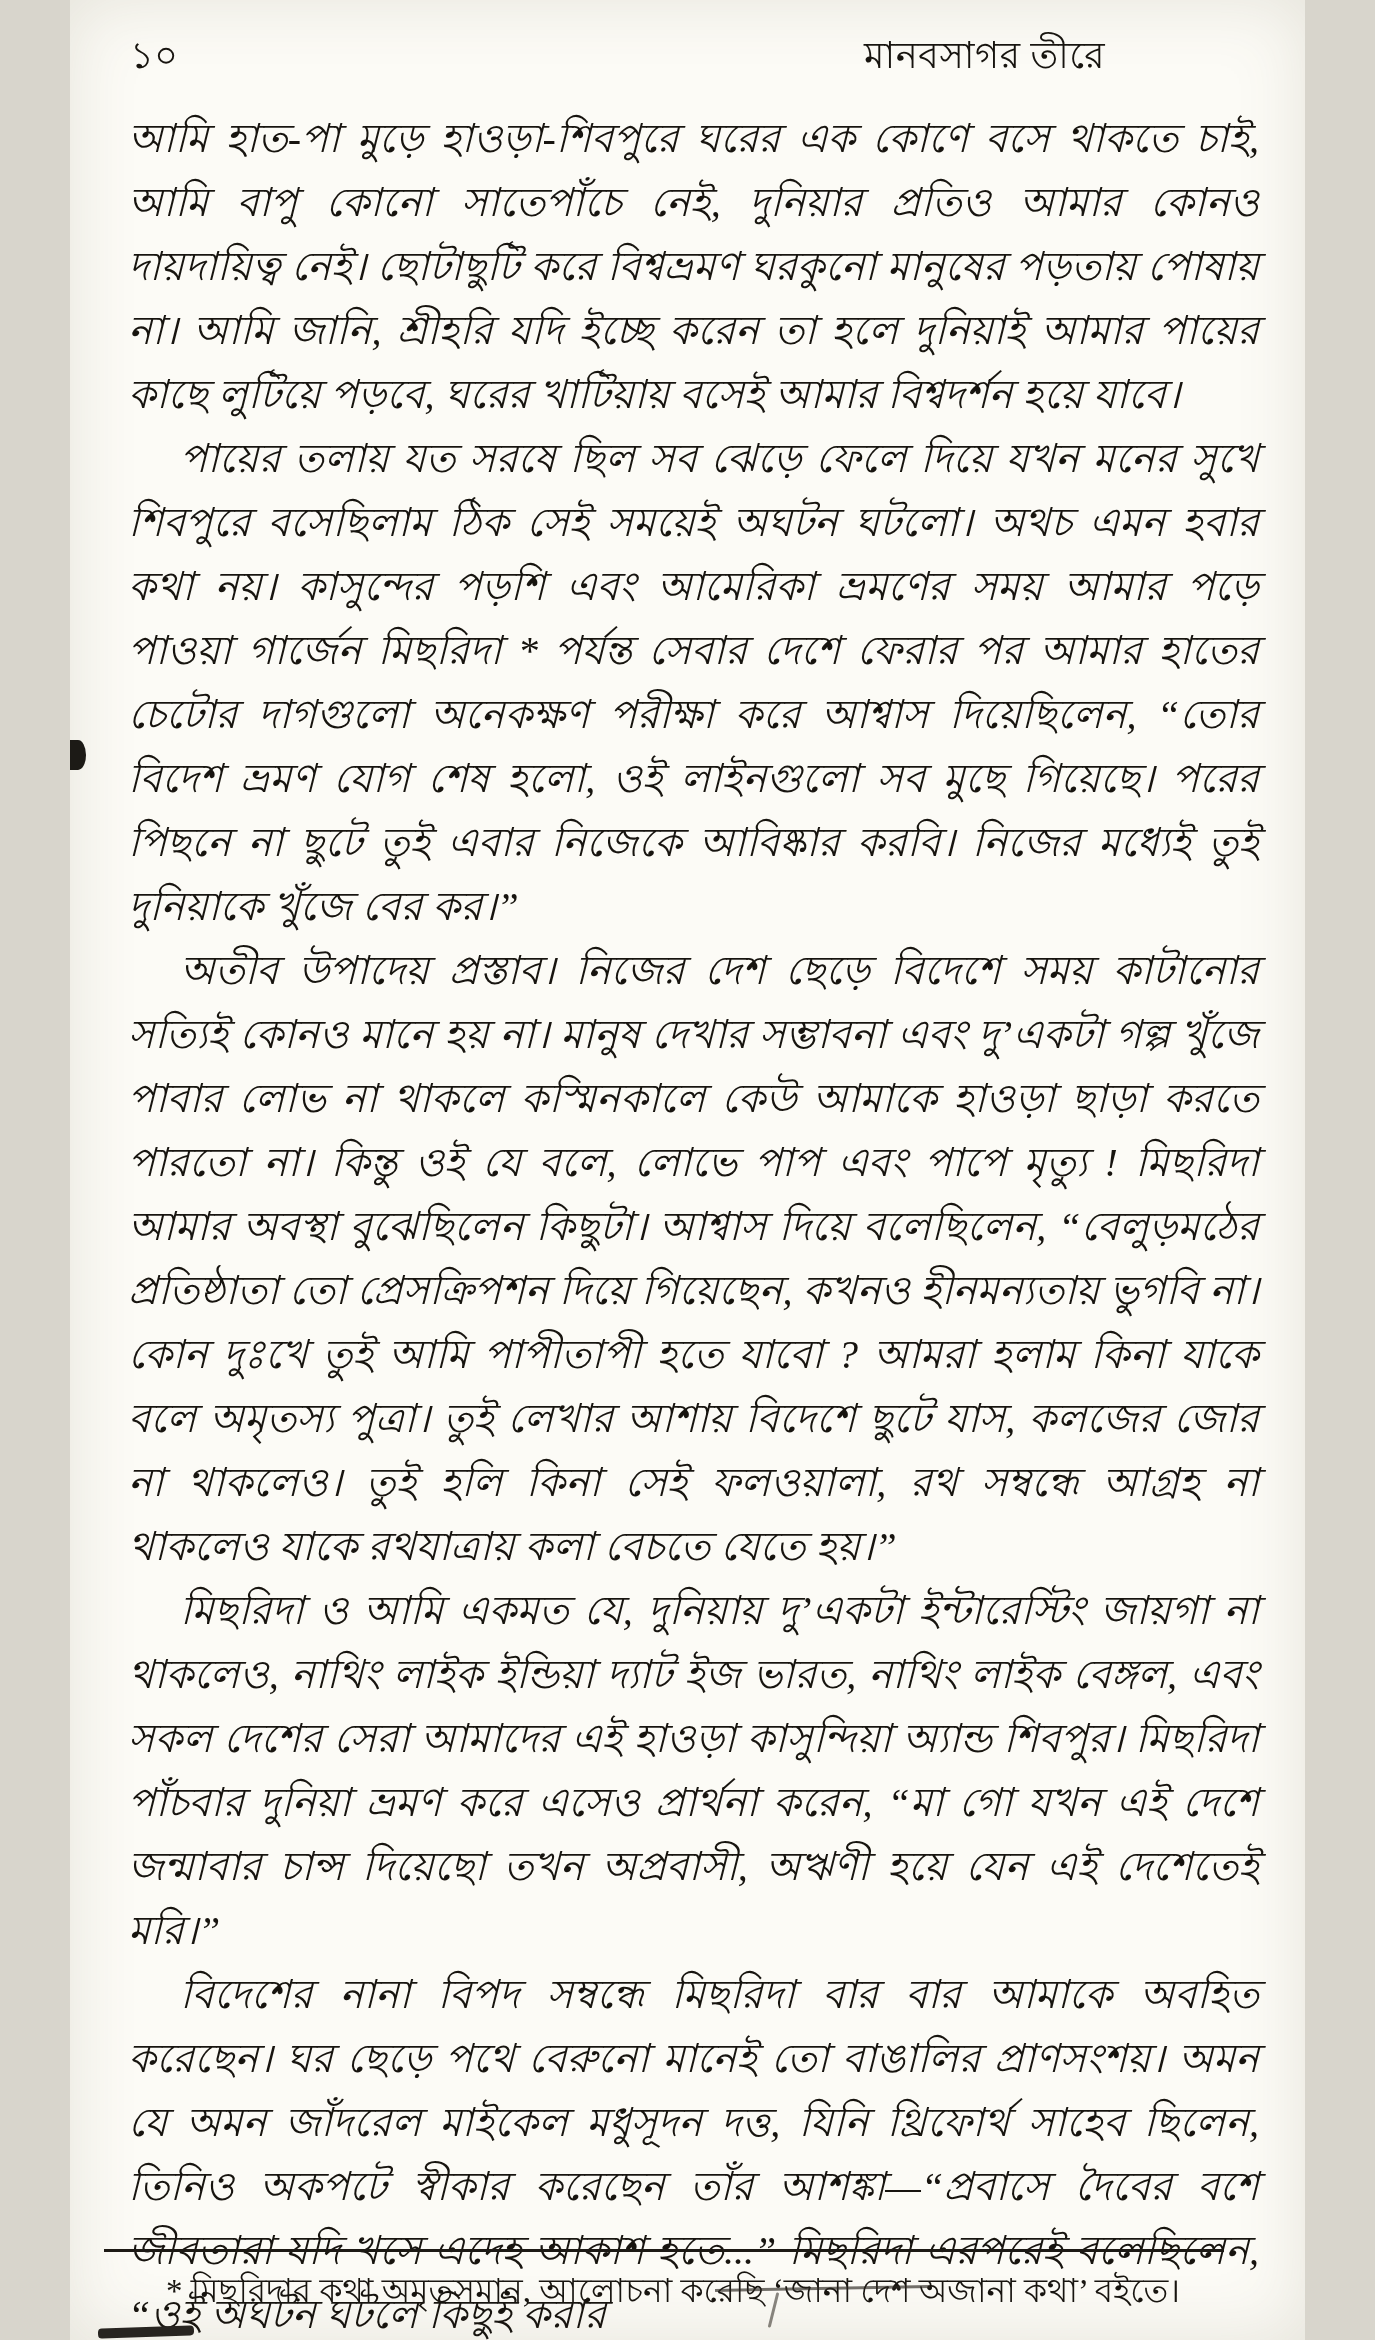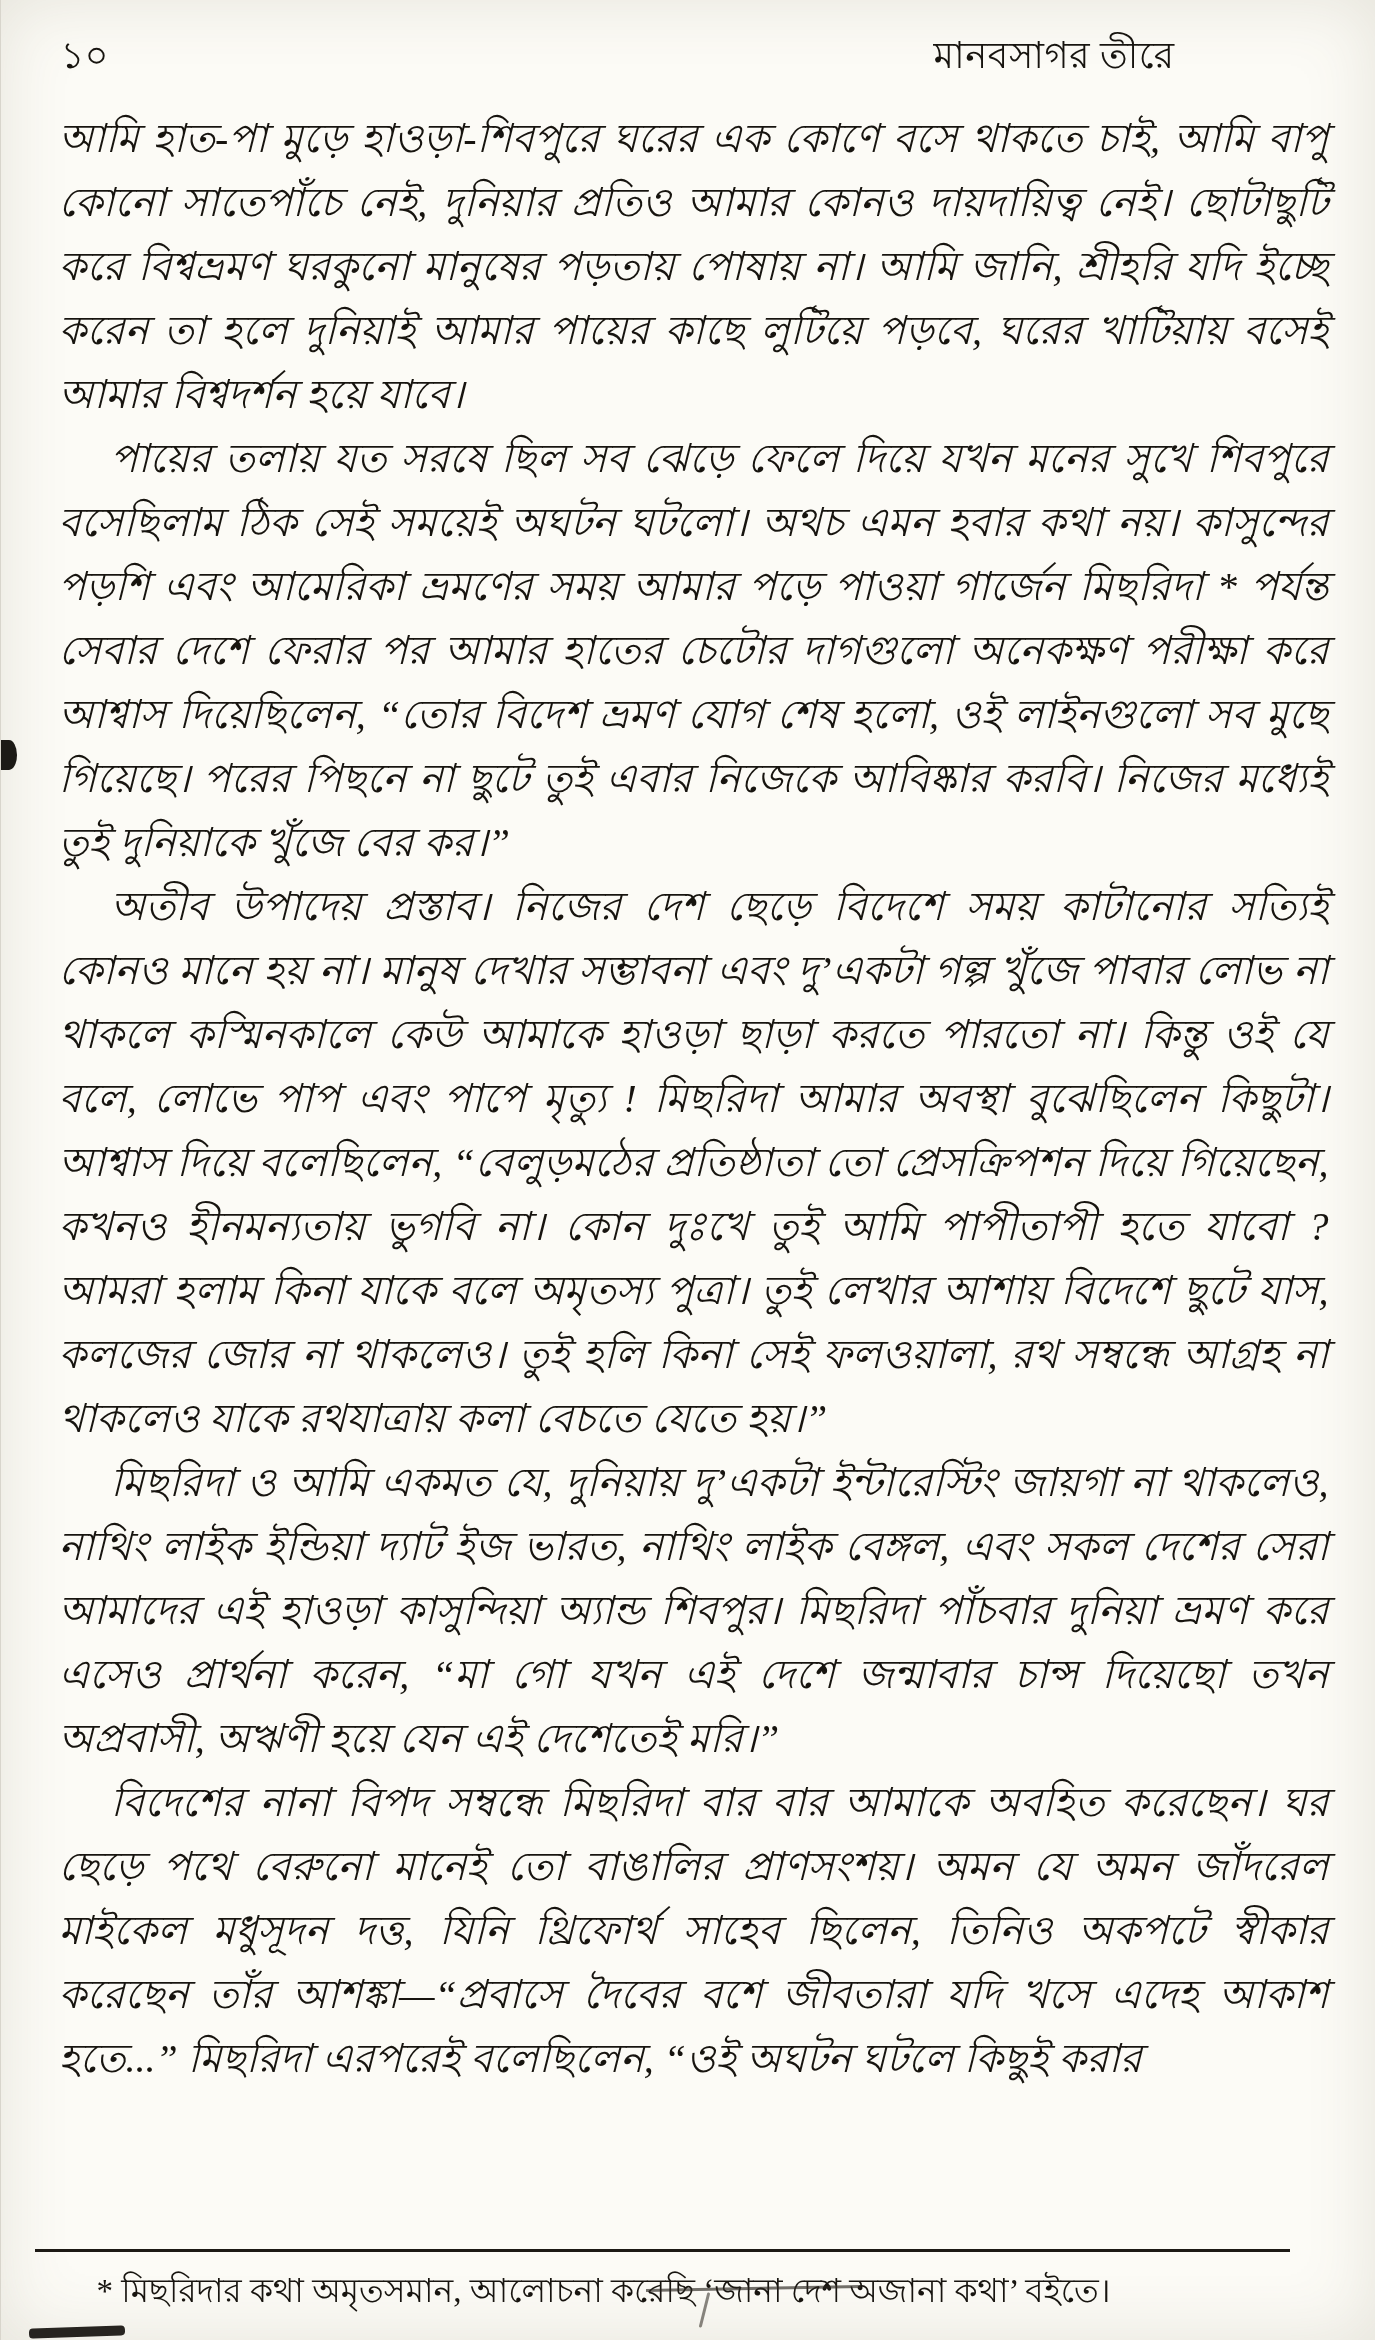--- a/index.html
+++ b/index.html
@@ -1,20 +1,20 @@
 <!DOCTYPE html>
 <html><head>
 <meta charset="utf-8">
 <style>
   html, body { margin: 0; padding: 0; }
   body { background: #d8d5cc; }
 
   .page {
     position: relative;
-    width: 1374px;
+    width: 1235px;
     height: 2340px;
     margin: 0 auto;
     background: #fcfbf6;
     color: #17140f;
     font-family: "Liberation Serif", "DejaVu Serif", serif;
     box-sizing: border-box;
     overflow: hidden;
     box-shadow: inset 0 0 70px rgba(95, 85, 60, 0.14);
   }
 

